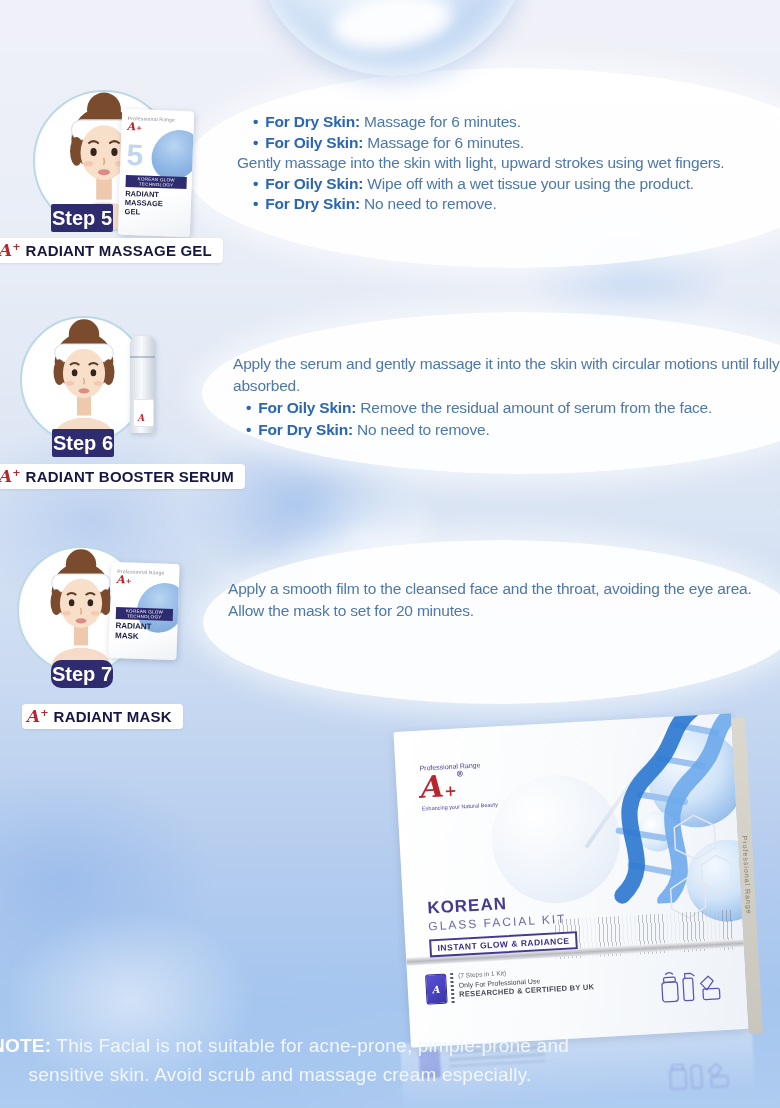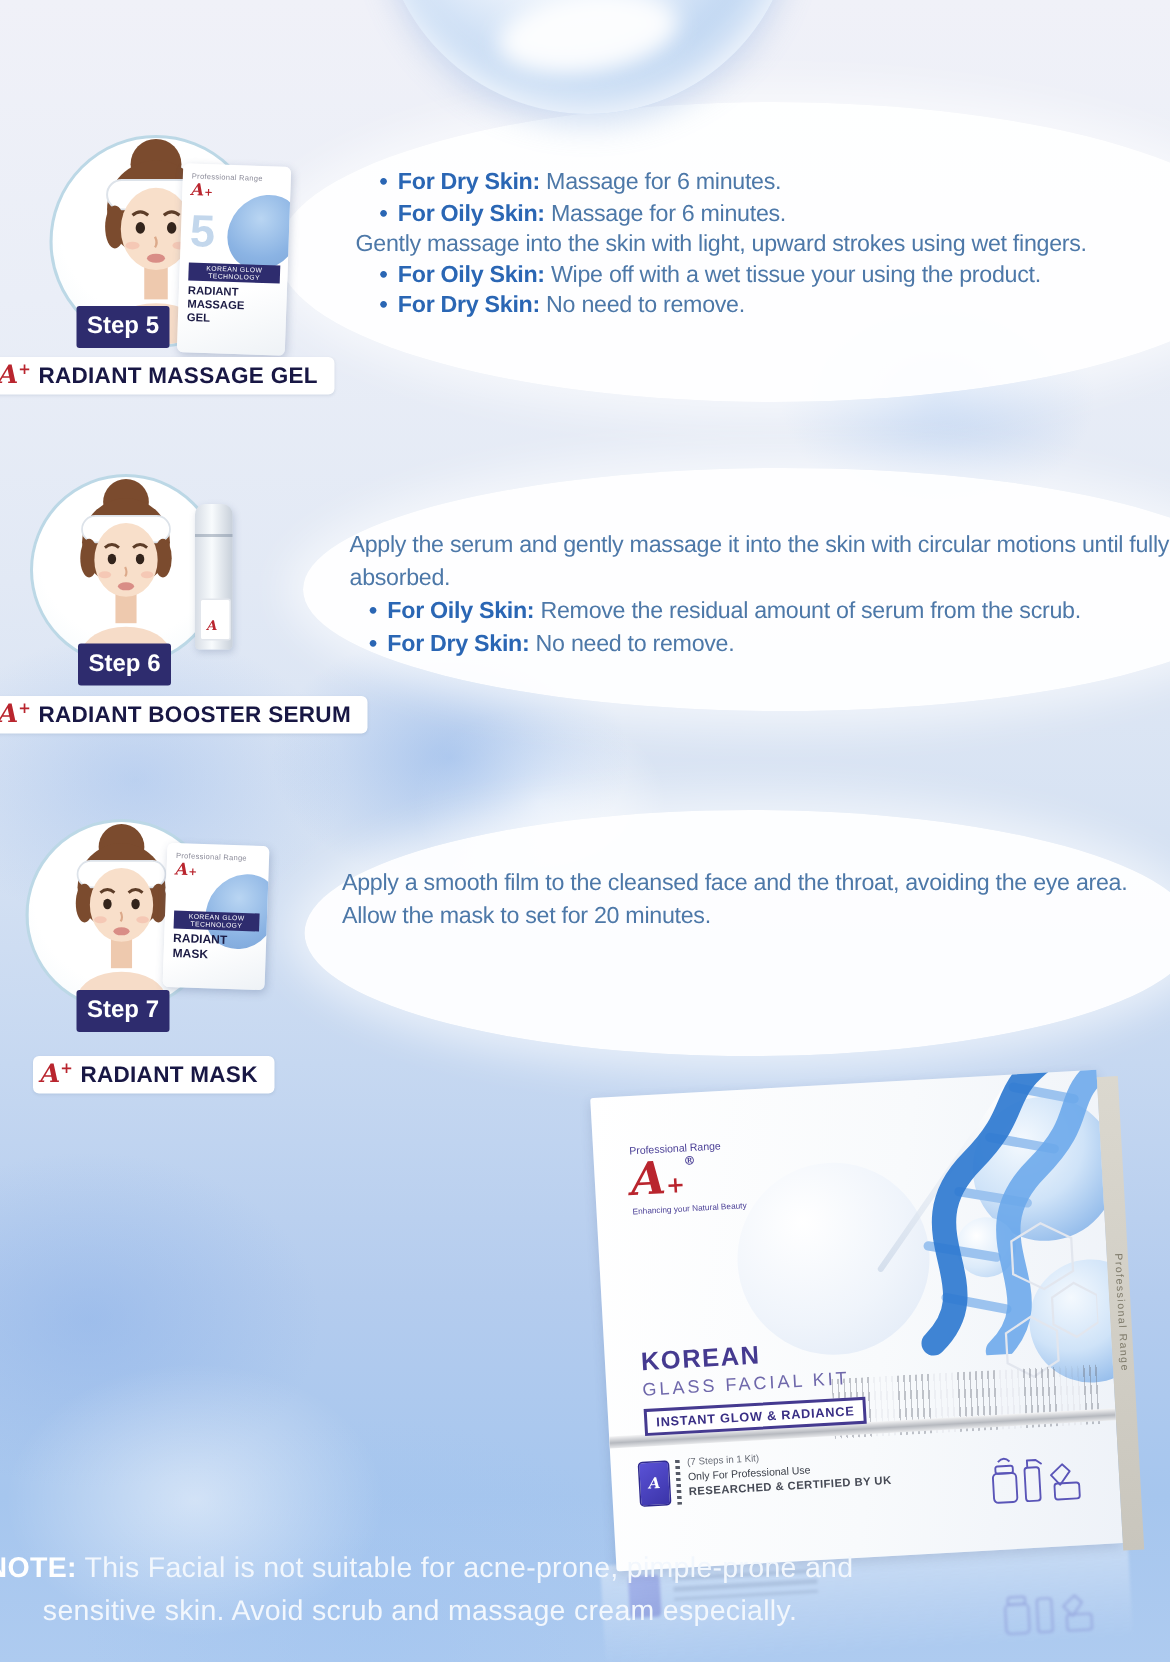--- a/index.html
+++ b/index.html
@@ -60,22 +60,22 @@
   .ampoule { position:absolute; left:130px; top:336px; width:25px; height:97px; z-index:5;
              background:linear-gradient(90deg,#d7dde5,#f8fbfd 45%,#c8d0da); border-radius:7px 7px 3px 3px;
              box-shadow:1px 2px 5px rgba(80,100,140,.25); }
   .ampoule::before { content:""; position:absolute; left:0; right:0; top:20px; height:2px; background:rgba(120,135,155,.45); }
   .ampoule::after  { content:""; position:absolute; left:3px; bottom:6px; width:19px; height:26px; background:#ffffff;
                      border:1px solid #e2e6ec; border-radius:2px; }
   .ampoule .amp-mark { position:absolute; left:8px; bottom:10px; z-index:2; font-family:"DejaVu Serif", serif;
                        font-style:italic; font-weight:bold; color:#b9252e; font-size:9px; }
   
   .badge { position:absolute; width:62px; height:28px; background:#2e2c6e; color:#ffffff; font-weight:bold;
-           font-size:16px; display:flex; align-items:center; justify-content:center; border-radius:2px; z-index:6; }
-  .b5 { left:51px; top:204px; } .b6 { left:52px; top:429px; } .b7 { left:51px; top:660px; }
+           font-size:20px; display:flex; align-items:center; justify-content:center; border-radius:2px; z-index:6; }
+  .b5 { left:51px; top:204px; } .b6 { left:52px; top:429px; } .b7 { left:51px; top:660px;border-radius:10px; }
   
   .plabel { position:absolute; background:#ffffff; border-radius:4px; display:flex; align-items:center;
             padding:4px 11px 4px 5px; z-index:6; box-shadow:0 1px 2px rgba(100,120,150,.15); }
   .l5 { left:-6px; top:238px; } .l6 { left:-6px; top:464px; } .l7 { left:22px; top:704px; }
   .plogo { font-family:"DejaVu Serif", serif; font-style:italic; font-weight:bold; color:#b9252e;
            font-size:17px; line-height:1; margin-right:5px; }
   .plogo .plus { font-size:10px; vertical-align:top; }
   .plabel-text { font-size:15px; font-weight:bold; color:#181744; letter-spacing:.2px; white-space:nowrap; }
   
   .txt { position:absolute; z-index:7; color:#4d78a8; font-size:15.5px; letter-spacing:-.2px; }
@@ -223,21 +223,21 @@
   <div class="ampoule">
     <span class="amp-mark">A</span>
   </div>
   <div class="badge b6">Step 6</div>
   <div class="plabel l6">
     <span class="plogo"><span>A</span><span class="plus">+</span></span>
     <span class="plabel-text">RADIANT BOOSTER SERUM</span>
   </div>
   <div class="txt t6">
     <span class="t-line full"><span>Apply the serum and gently massage it into the skin with circular motions until fully absorbed.</span></span>
-    <span class="t-line nowrap"><span class="dot">•</span><span class="bld">For Oily Skin:</span><span> Remove the residual amount of serum from the scrub.</span></span>
+    <span class="t-line nowrap"><span class="dot">•</span><span class="bld">For Oily Skin:</span><span> Remove the residual amount of serum from the face.</span></span>
     <span class="t-line"><span class="dot">•</span><span class="bld">For Dry Skin:</span><span> No need to remove.</span></span>
   </div>
 
   <div class="circle c7">
     <svg class="face-svg" viewBox="0 0 100 110" preserveAspectRatio="xMidYMax meet">
         <use href="#sym-face"></use>
       </svg>
   </div>
   <div class="sachet s7">
     <div class="s-brand">Professional Range</div>

